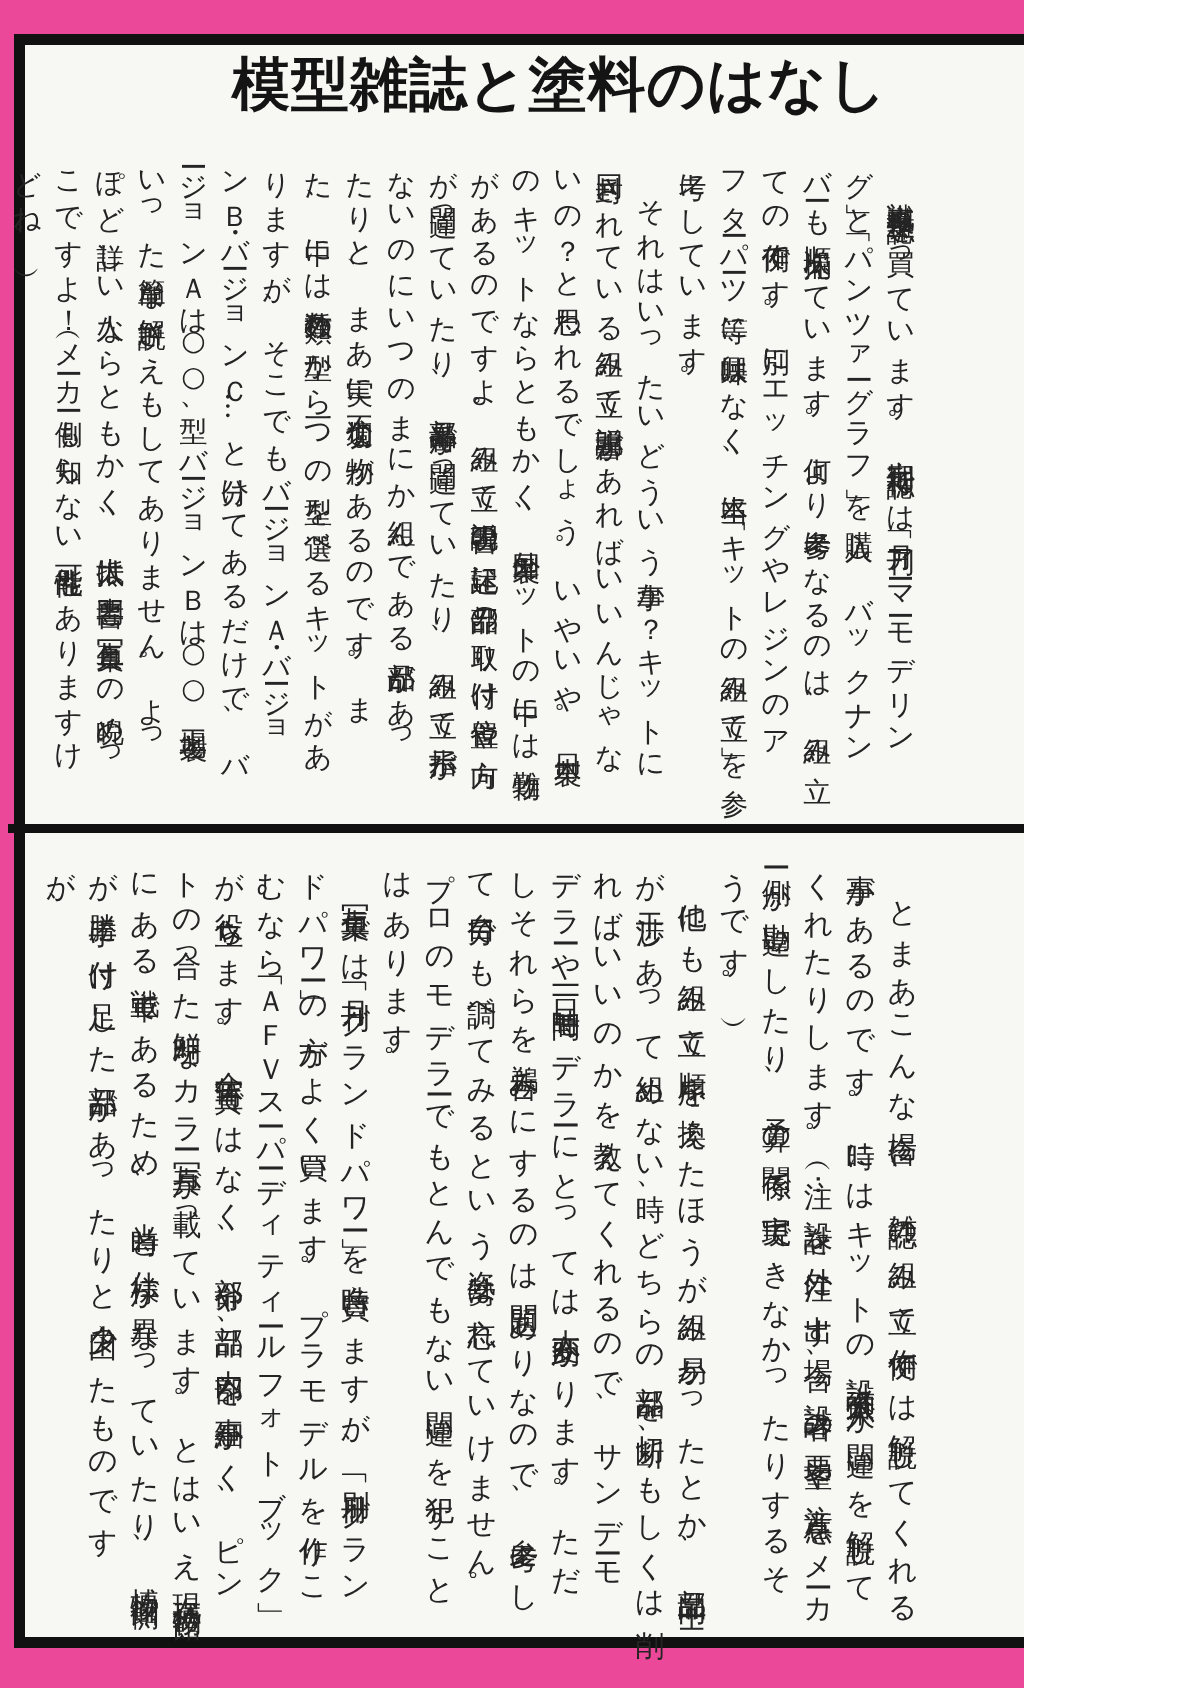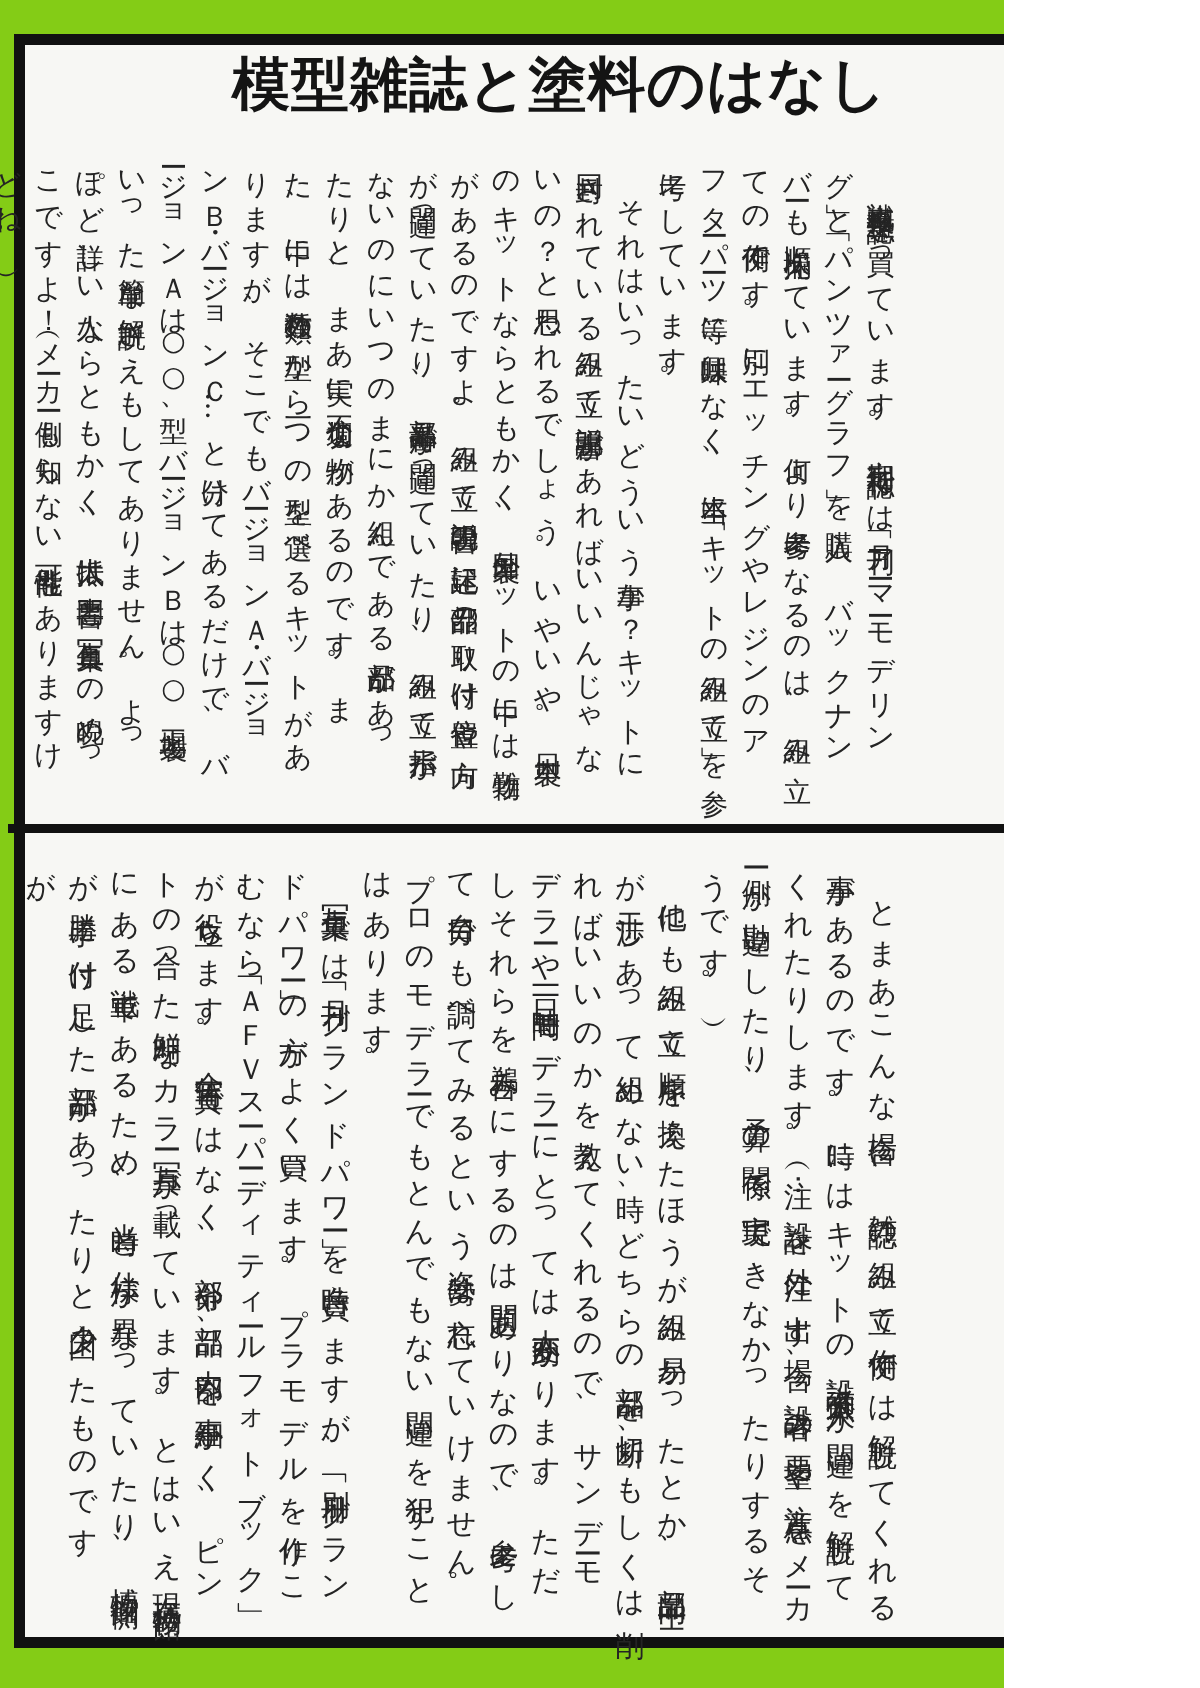--- a/index.html
+++ b/index.html
@@ -1,23 +1,24 @@
 <!DOCTYPE html>
 <html><head>
 <meta charset="utf-8">
 <style>
   html, body { margin: 0; padding: 0; }
   .page {
     position: relative;
     width: 1004px;
     height: 1688px;
-    background: #84cc16;
+    background: #ec4899;
     color: #1c1c1c;
     font-family: "DejaVu Serif", serif;
     overflow: hidden;
+    padding-left: 20px;
   }
   .frame {
     position: absolute;
     left: 14px;
     top: 34px;
     width: 1136px;
     height: 1592px;
     border: 11px solid #111111;
     background: #f7f7f4;
   }

